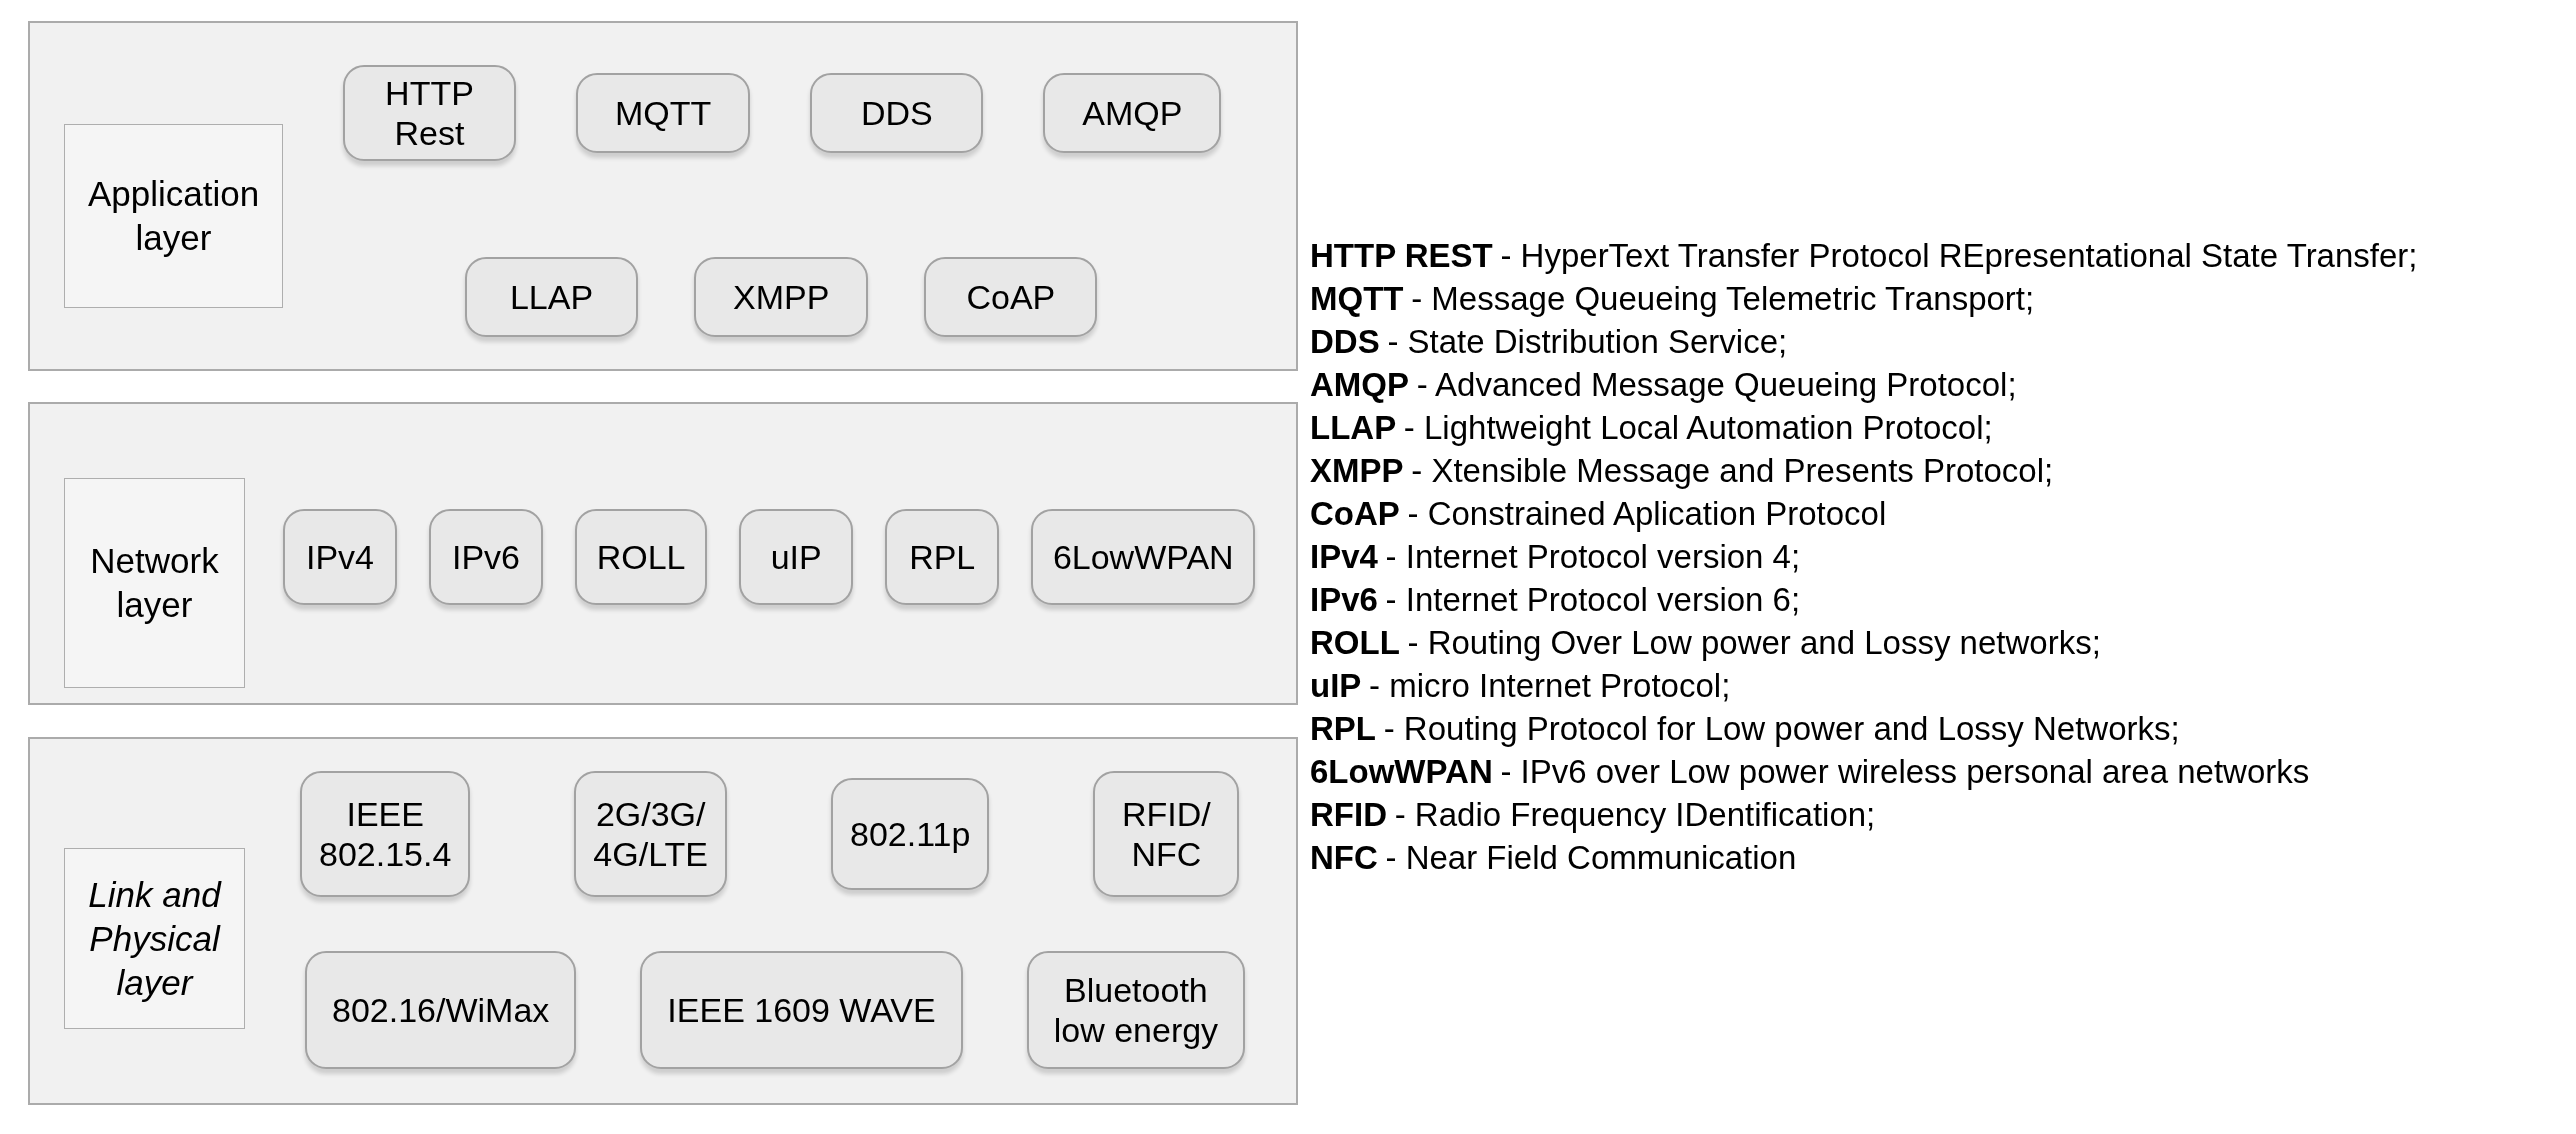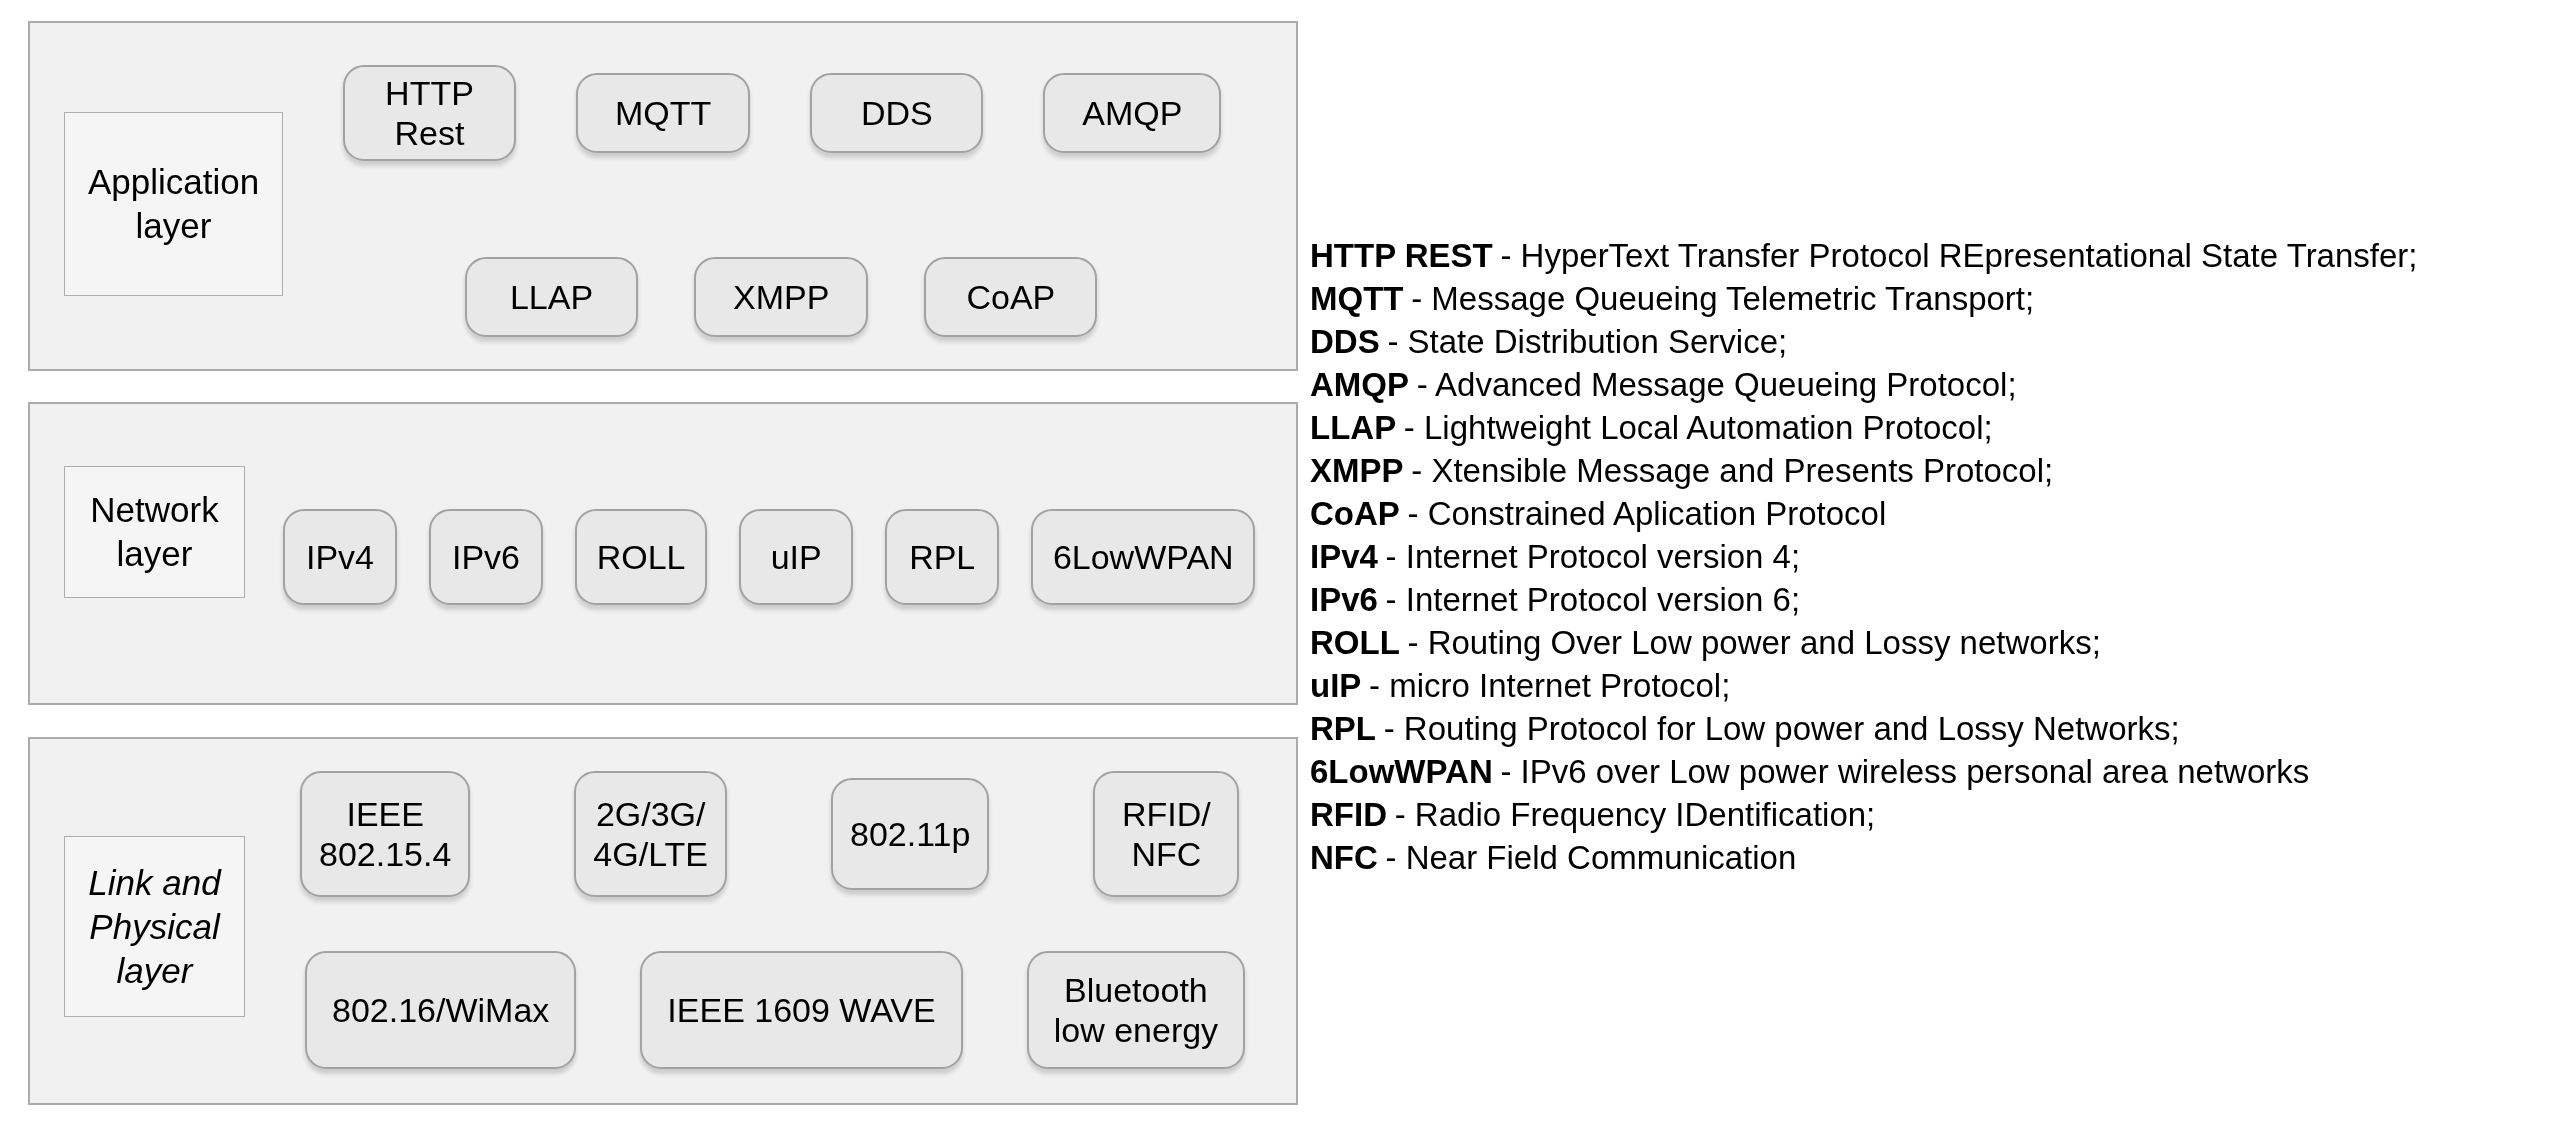--- a/index.html
+++ b/index.html
@@ -33,24 +33,24 @@
   .l1 { top: 402px; height: 303px; }
   .l2 { top: 737px; height: 368px; }
 
   
   .label-box {
     position: absolute;
     background: var(--label-fill);
     border: 1.4px solid var(--label-border);
     display: flex; align-items: center; justify-content: center;
     text-align: center; white-space: pre-line;
-    font-size: 35px; line-height: 44px;
+    font-size: 35px; line-height: 44px; margin-top: 12px;
   }
   .l0 .label-box { left: 34px; top: 89px; width: 219px; height: 184px; }
-  .l1 .label-box { left: 34px; top: 62px;  width: 181px; height: 132px; }
+  .l1 .label-box { left: 34px; top: 62px;  width: 181px; height: 210px; }
   .l2 .label-box { left: 34px; top: 97px; width: 181px; height: 181px; font-style: italic; }
 
   
   .row { position: absolute; display: flex; align-items: center; }
   .l0 .row0 { left: 313px; top: 41px;  height: 98px; gap: 60px;  }
   .l0 .row1 { left: 435px; top: 233px; height: 81px; gap: 56px;  }
   .l1 .row0 { left: 253px; top: 105px; height: 96px; gap: 32px;  }
   .l2 .row0 { left: 270px; top: 31px;  height: 128px; gap: 104px; }
   .l2 .row1 { left: 275px; top: 211px; height: 119px; gap: 64px; }
 

